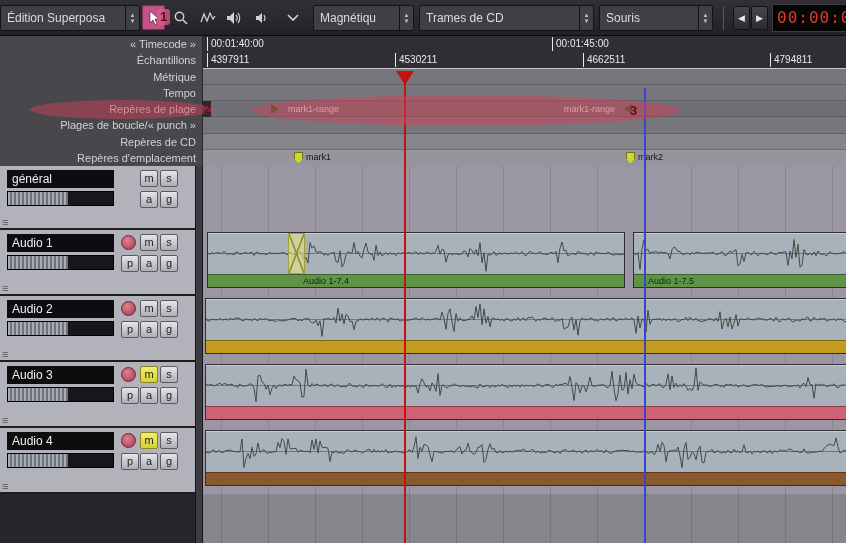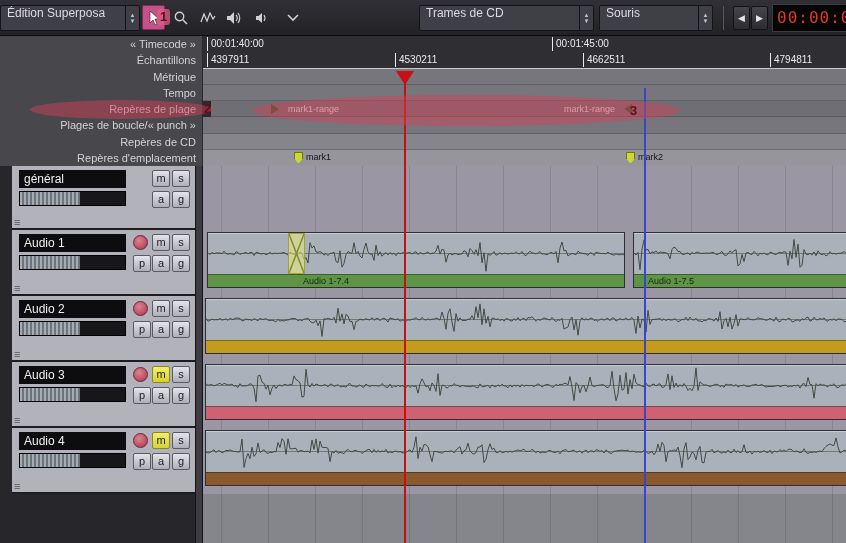--- a/index.html
+++ b/index.html
@@ -6,21 +6,21 @@
   html,body { background:#444; }
   body { font-family:"Liberation Sans", sans-serif; }
   #app { position:relative; width:846px; height:543px; overflow:hidden;
          background:#2a2a2e; }
 
   
   .toolbar { position:absolute; left:0; top:0; width:846px; height:36px;
              background:linear-gradient(#303036,#222226); border-bottom:1px solid #0a0a0c; }
   .combo { position:absolute; top:5px; height:26px; background:#3f3f47;
            border:1px solid #141417; border-radius:2px; color:#dcdce0;
-           font-size:12px; display:flex; align-items:flex-start; overflow:hidden; }
+           font-size:12px; display:flex; align-items:center; overflow:hidden; }
   .combo .lbl { padding:0 6px; white-space:nowrap; overflow:hidden; flex:1; }
   .combo .spin { width:14px; height:100%; border-left:1px solid #141417;
                  display:flex; flex-direction:column; align-items:center;
                  justify-content:center; font-size:6px; line-height:6px; color:#c4c4ca; }
   .tools { position:absolute; left:142px; top:5px; display:flex; gap:4px; }
   .tool { width:23px; height:25px; background:transparent; border:1px solid transparent;
           border-radius:2px; display:flex; align-items:center; justify-content:center; }
   .tool.active { background:#c4518a; border-color:#7d2f58; }
   .tool svg { display:block; }
   .chevbtn { position:absolute; left:284px; top:10px; width:18px; height:16px;
@@ -60,21 +60,21 @@
           clip-path:polygon(0 0,100% 0,100% 55%,50% 100%,0 55%); }
 
   
   .headers-col { position:absolute; left:0; top:166px; width:195px; height:377px; background:#27272b; }
   .vstrip { position:absolute; left:195px; top:166px; width:8px; height:377px;
             background:#3c3c42; border-left:1px solid #141417; border-right:1px solid #141417; }
   .lanes { position:absolute; left:203px; top:166px; width:643px; height:377px;
            background-color:#85858c;
            background-image:repeating-linear-gradient(90deg, rgba(0,0,0,0.13) 0 1px, transparent 1px 47px);
            background-position:18px 0; }
-  .thead { position:absolute; left:12px; width:227px; background:#b2b2ba; border-bottom:2px solid #1d1d20;padding-left:8px; }
+  .thead { position:absolute; left:0; width:227px; background:#b2b2ba; border-bottom:2px solid #1d1d20;padding-left:8px; }
   .tname { position:absolute; left:7px; top:4px; width:107px; height:18px; background:#0d0d10;
            color:#f0f0f2; font-size:12px; line-height:18px; padding-left:5px; overflow:hidden; }
   .tb { position:absolute; width:18px; height:17px; background:linear-gradient(#e4e4ea,#aeaeb6);
         border:1px solid #5a5a60; border-radius:2px; font-size:11px; color:#1c1c1f;
         text-align:center; line-height:15px; padding:0; font-family:inherit; }
   .tb.on { background:linear-gradient(#f2ef6a,#d6d232); border-color:#8a8526; }
   .rec { position:absolute; left:121px; top:5px; width:15px; height:15px; border-radius:50%;
          background:radial-gradient(circle at 40% 35%, #de8292, #b44b5e 72%); border:1px solid #6f2535; }
   .fader { position:absolute; left:7px; top:25px; width:107px; height:15px;
            background:#17171a; border:1px solid #000; }
@@ -151,20 +151,27 @@
           </svg>
       </button>
     </div>
 
     <button class="chevbtn">
       <svg width="12" height="8">
           <polyline points="1,1 6,6 11,1" fill="none" stroke="#cfcfd4" stroke-width="1.6"></polyline>
         </svg>
     </button>
 
+    <div class="combo" style="left:313px;width:101px">
+      <span class="lbl">Magnétiqu</span>
+      <span class="spin">
+          <span>▲</span>
+          <span>▼</span>
+        </span>
+    </div>
 
     <div class="combo" style="left:419px;width:175px">
       <span class="lbl">Trames de CD</span>
       <span class="spin">
           <span>▲</span>
           <span>▼</span>
         </span>
     </div>
 
     <div class="combo" style="left:599px;width:114px">

